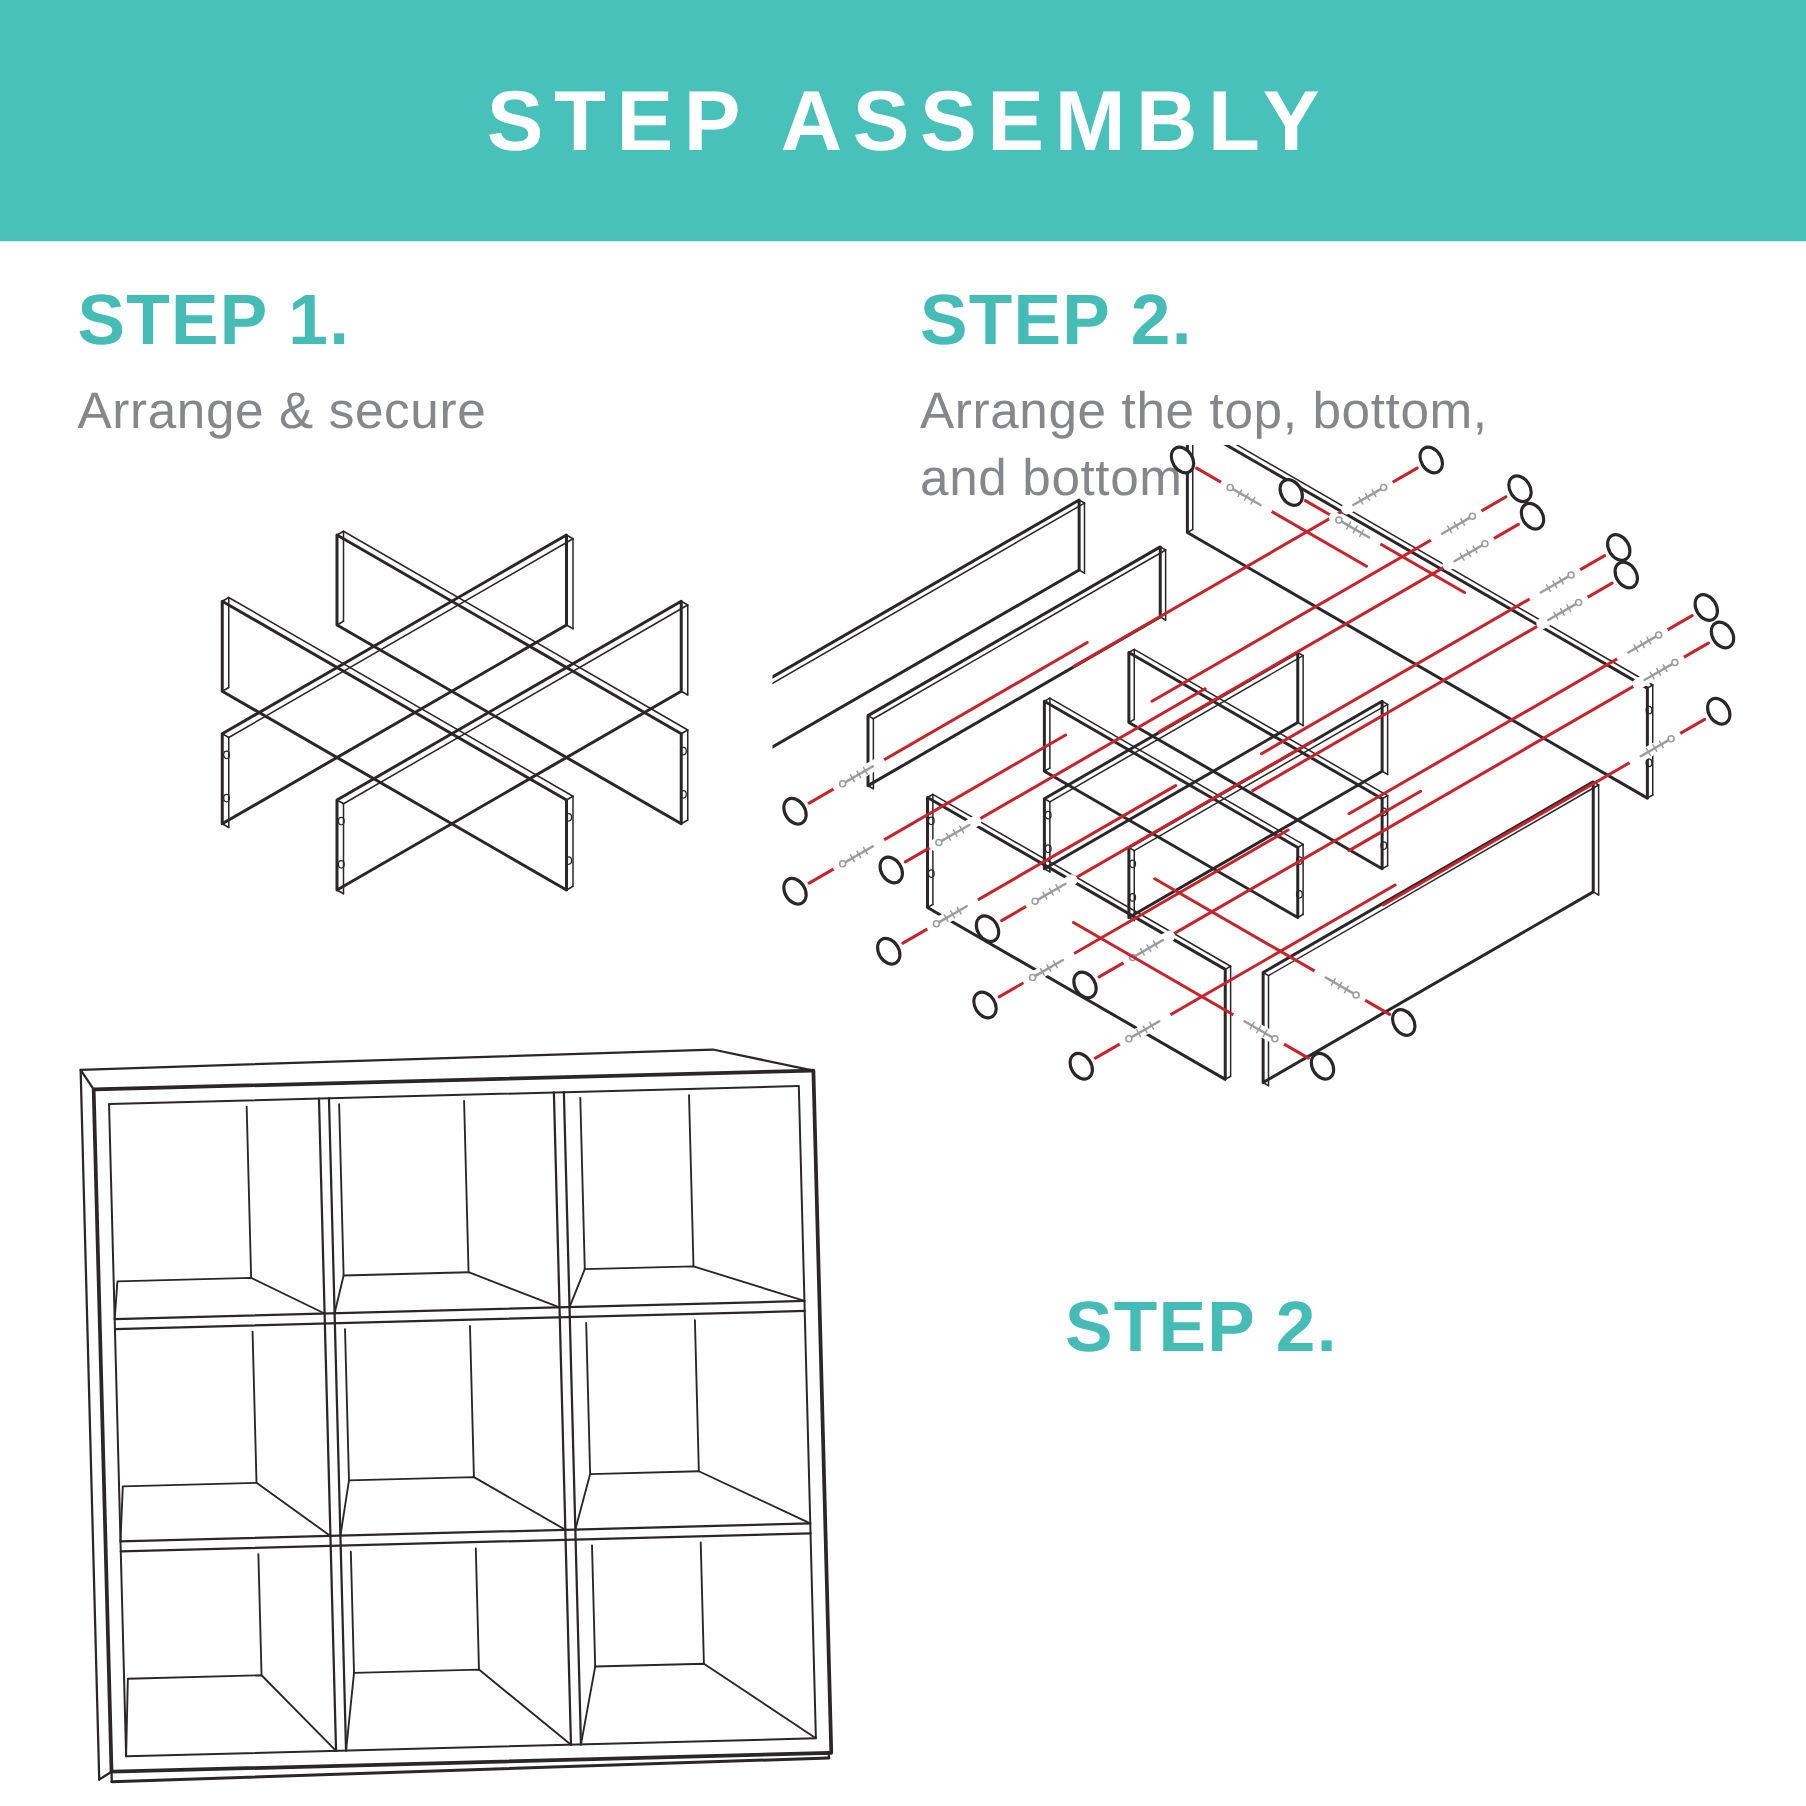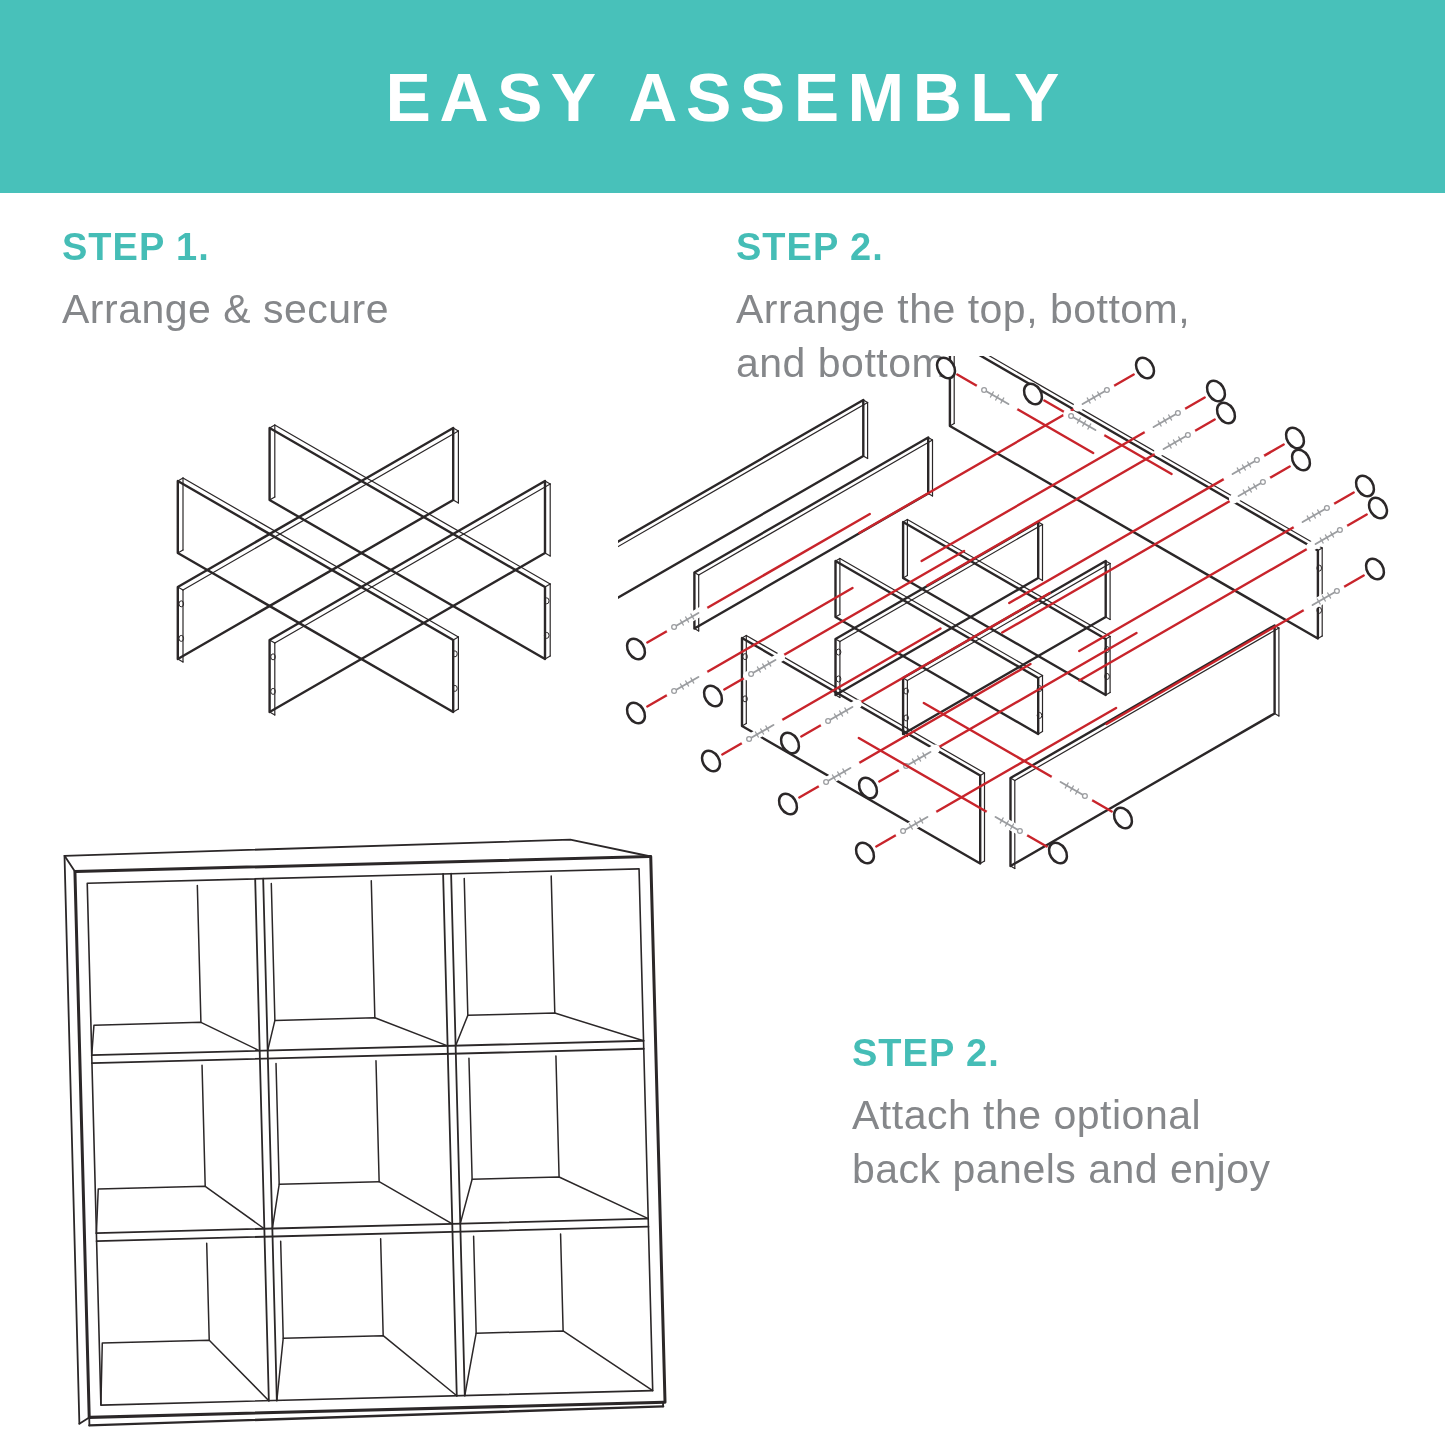--- a/index.html
+++ b/index.html
@@ -13,57 +13,55 @@
     background:var(--banner_teal,#47C1BA);
     display:flex;align-items:center;justify-content:center;
   }
   .banner h1{
     margin:0;color:#fff;font-size:68px;font-weight:700;
     letter-spacing:0.125em;text-indent:0.125em;white-space:nowrap;
   }
   .step-text{position:absolute;}
   .step-label{
     margin:0 0 16px 0;color:var(--accent_teal,#46BDB6);
-    font-size:38px;font-weight:700;letter-spacing:1px;line-height:1;
+    font-size:57px;font-weight:700;letter-spacing:1px;line-height:1;
   }
   .step-desc{
     margin:0;color:var(--text_gray,#85878A);
     font-size:41px;font-weight:400;line-height:54px;letter-spacing:0.5px;
   }
   #step1-text{left:62px;top:228px;}
   #step2-text{left:736px;top:228px;}
   #step3-text{left:852px;top:1034px;}
   .diagram{position:absolute;}
   #diagram1{left:72px;top:420px;}
   #diagram2{left:618px;top:356px;}
   #diagram3{left:58px;top:818px;}
 </style>
 </head>
 <body style="--banner_teal: #48C1BA; --accent_teal: #45BDB6; --text_gray: #85878A; --line_dark: #2B2728; --fastener_red: #C8242B; --screw_gray: #9B9DA0; --background: #FFFFFF;">
 
 <header class="banner">
-  <h1>EASY ASSEMBLY</h1>
+  <h1>STEP ASSEMBLY</h1>
 </header>
 
 <section class="step-text" id="step1-text">
   <h2 class="step-label">STEP 1.</h2>
   <p class="step-desc"><span>Arrange &amp; secure</span><br>
   </p>
 </section>
 
 <section class="step-text" id="step2-text">
   <h2 class="step-label">STEP 2.</h2>
   <p class="step-desc"><span>Arrange the top, bottom,</span><br>
   <span>and bottom</span></p>
 </section>
 
 <section class="step-text" id="step3-text">
   <h2 class="step-label">STEP 2.</h2>
-  <p class="step-desc"><span>Attach the optional</span><br>
-  <span>back panels and enjoy</span></p>
 </section>
 
 <svg id="diagram1" class="diagram" width="480" height="345" viewBox="0 0 480 345">
     <g>
       <path d="M105.8 239.0L381.2 80.0L381.2 8.0L105.8 167.0Z" fill="none" stroke="#2B2728" stroke-width="2.4" stroke-linejoin="round" stroke-linecap="round"></path>
       <path d="M111.0 170.0L386.4 11.0" fill="none" stroke="#2B2728" stroke-width="1.2" stroke-linejoin="round" stroke-linecap="round"></path>
       <path d="M105.8 167.0L111.0 170.0" fill="none" stroke="#2B2728" stroke-width="1.2" stroke-linejoin="round" stroke-linecap="round"></path>
       <path d="M381.2 8.0L386.4 11.0" fill="none" stroke="#2B2728" stroke-width="1.2" stroke-linejoin="round" stroke-linecap="round"></path>
       <path d="M111.0 242.0L111.0 170.0" fill="none" stroke="#2B2728" stroke-width="1.2" stroke-linejoin="round" stroke-linecap="round"></path>
       <path d="M105.8 239.0L111.0 242.0" fill="none" stroke="#2B2728" stroke-width="1.2" stroke-linejoin="round" stroke-linecap="round"></path>

